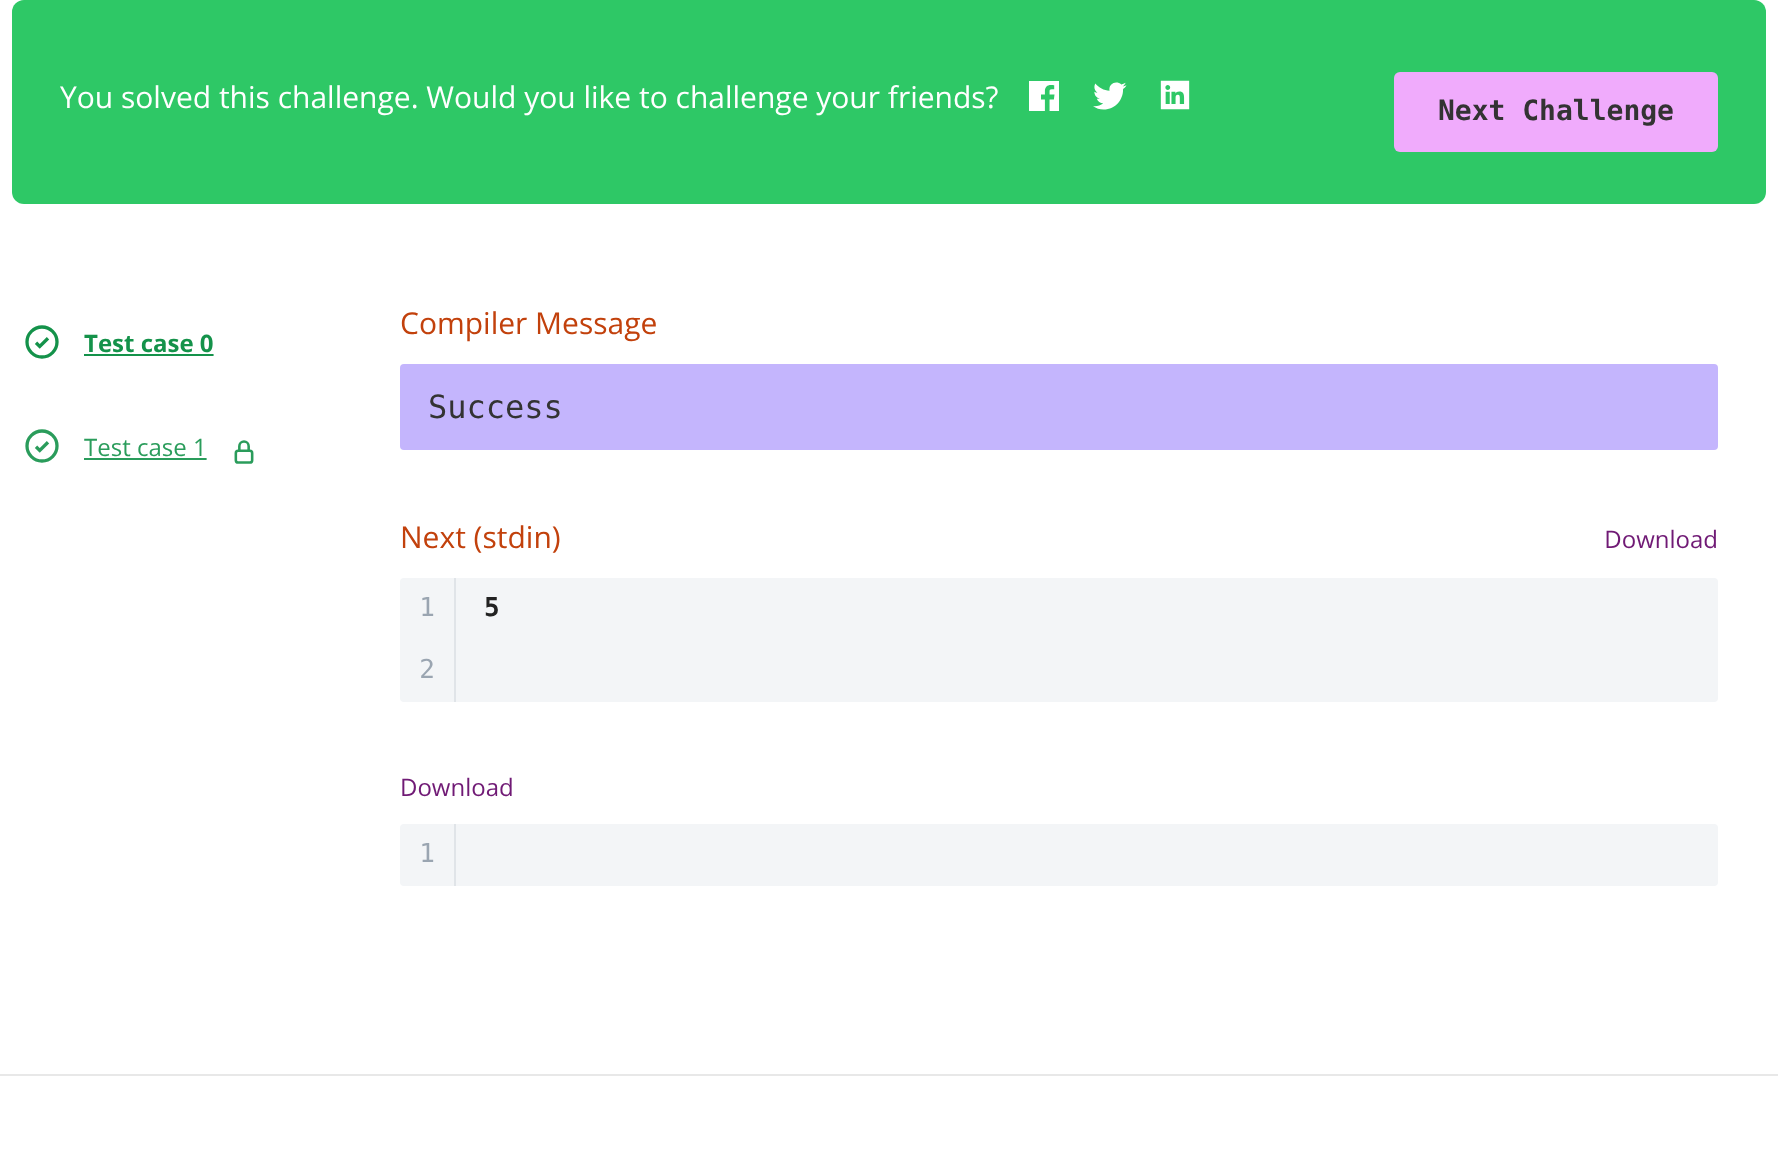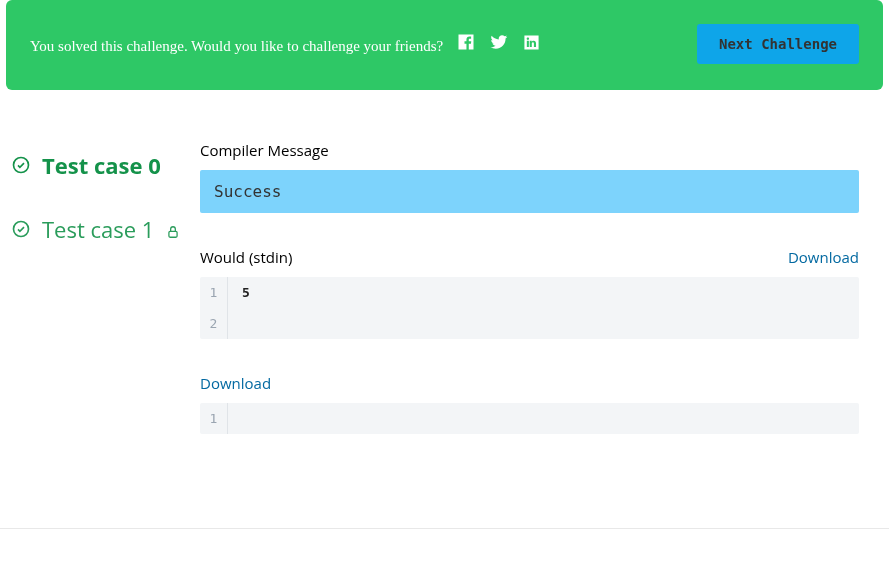--- a/index.html
+++ b/index.html
@@ -11,61 +11,62 @@
       border-radius: 6px;
       margin: 0 6px;
       padding: 24px 24px 26px 24px;
       display: flex;
       justify-content: space-between;
       align-items: center;
       color: #ffffff;
     }
     .banner-left { display: flex; flex-direction: column; gap: 12px; }
     .banner-title { font-size: 30px; font-weight: 700; }
-    .banner-sub-row { display: flex; align-items: flex-end; gap: 14px; font-family: Liberation Serif, serif; }
+    .banner-sub-row { display: flex; align-items: flex-start; gap: 14px; }
     .banner-sub { font-size: 15px; font-weight: 400; }
     .social-icons { display: flex; gap: 14px; align-items: center; }
     .social-icons svg { fill: #ffffff; cursor: pointer; }
     .next-btn {
-      background: #0ea5e9;
+      background: #f0abfc;
       color: #333;
       border: none;
       padding: 12px 22px;
       font-family: "Consolas", "Monaco", monospace;
       font-size: 14px;
       font-weight: 700;
       border-radius: 3px;
       cursor: pointer;
+      margin-top: 12px;
     }
     
     .content { display: flex; padding-top: 50px; }
     
     .sidebar { width: 200px; padding-left: 12px; flex-shrink: 0; }
     .test-case-item {
       display: flex;
       align-items: center;
       gap: 12px;
       padding: 10px 0 24px 0;
       cursor: pointer;
       color: #169146;
     }
     .test-case-item.active { font-weight: 700; color: #14924a; }
     .test-case-item.inactive { color: #14924a; font-weight: 400; opacity: 0.9; }
-    .test-case-label { font-size: 22px; }
+    .test-case-label { font-size: 12px; text-decoration: underline; }
     .check-ico { width: 18px; height: 18px; flex-shrink: 0; }
     .lock-ico { width: 14px; height: 14px; flex-shrink: 0; }
     
     .main { flex: 1; padding-right: 30px; }
     .section { margin-bottom: 34px; }
     .section-head { display: flex; justify-content: space-between; align-items: baseline; margin-bottom: 10px; }
-    .section-title { font-size: 15px; color: #000000; font-weight: 400; }
-    .download-link { color: #0369a1; font-size: 15px; text-decoration: none; cursor: pointer; }
+    .section-title { font-size: 15px; color: #c2410c; font-weight: 400; }
+    .download-link { color: #701a75; font-size: 12px; text-decoration: none; cursor: pointer; }
     
     .result-box {
-      background: #7dd3fc;
+      background: #c4b5fd;
       padding: 12px 14px;
       font-family: "Consolas", "Monaco", monospace;
       font-size: 16px;
       color: #333;
       border-radius: 2px;
     }
     
     .code-block {
       background: #f3f5f7;
       border-radius: 2px;
@@ -151,21 +152,21 @@
   <div class="main">
     <div class="section">
       <div class="section-head">
         <div class="section-title">Compiler Message</div>
       </div>
       <div class="result-box">Success</div>
     </div>
 
     <div class="section">
       <div class="section-head">
-        <div class="section-title">Would (stdin)</div>
+        <div class="section-title">Next (stdin)</div>
         <a class="download-link">Download</a>
       </div>
       <div class="code-block">
         <div class="code-line">
           <div class="line-no">1</div>
           <div class="line-content">5</div>
         </div>
         <div class="code-line">
           <div class="line-no">2</div>
         </div>

